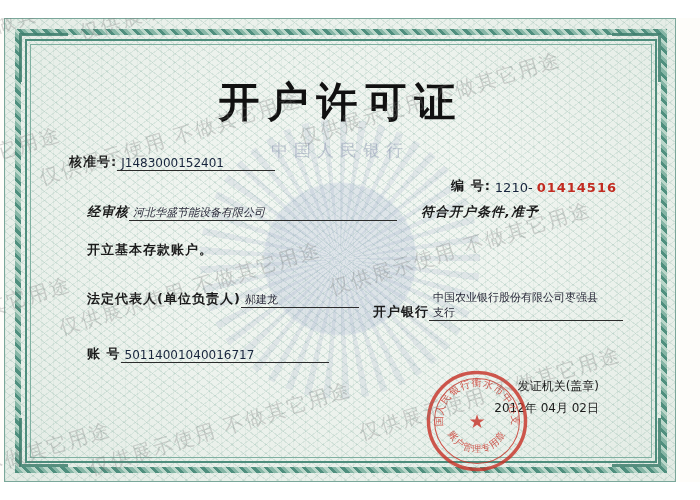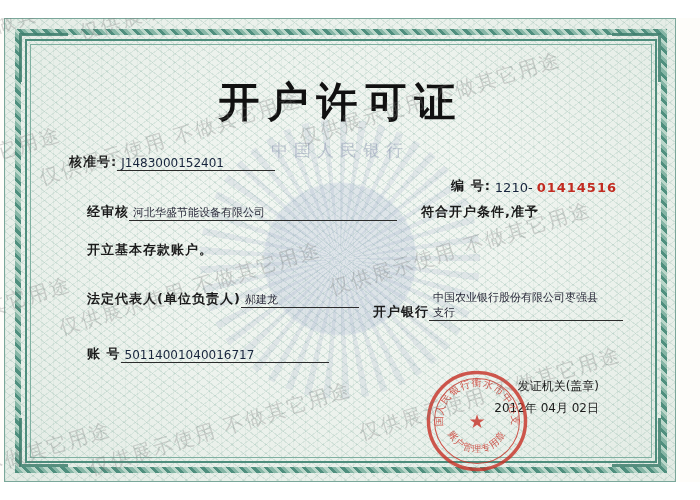--- a/index.html
+++ b/index.html
@@ -161,21 +161,21 @@
   .red-serial {
     color: #c22b20;
     font-size: 13px;
     letter-spacing: 1px;
     font-weight: bold;
   }
 
   
   #row-approve { left: 26px;  top: 98px; }
   #row-number  { right: 22px; top: 98px; margin-top: 24px; }
-  #row-body1   { left: 44px;  top: 148px; width: 520px; }
+  #row-body1   { left: 44px;  top: 148px; width: 520px; font-style: italic; }
   #row-body2   { left: 44px;  top: 186px; }
   #row-legal   { left: 44px;  top: 235px; }
   #row-bank    { left: 330px; top: 235px; }
   #row-account { left: 44px;  top: 290px; }
 
   .issuer {
     position: absolute;
     right: 40px;
     top: 320px;
     font-size: 12px;

